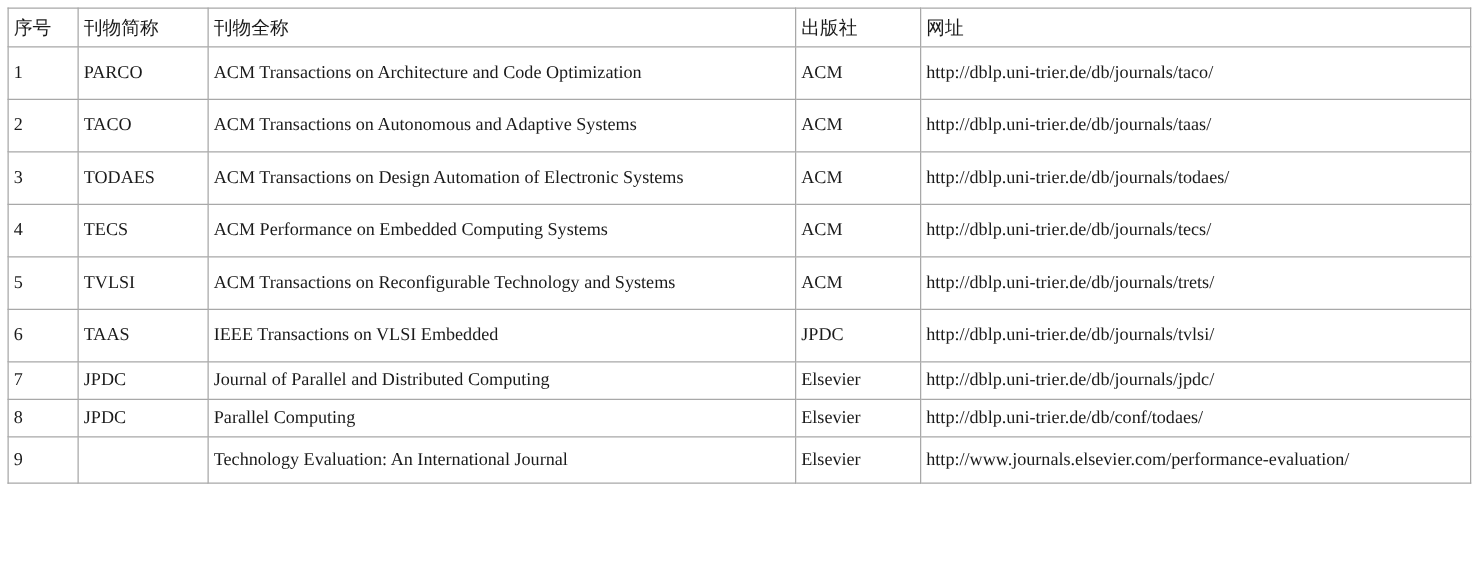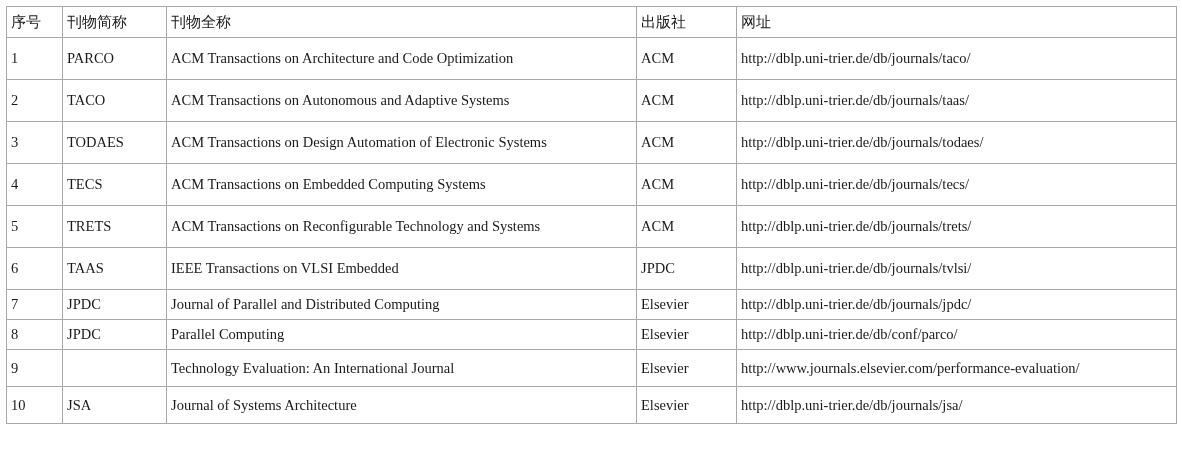--- a/index.html
+++ b/index.html
@@ -104,27 +104,27 @@
       <tr class="row-tall">
         <td>3</td>
         <td>TODAES</td>
         <td class="full-cell">ACM Transactions on Design Automation of Electronic Systems</td>
         <td>ACM</td>
         <td class="url-cell">http://dblp.uni-trier.de/db/journals/todaes/</td>
       </tr>
       <tr class="row-tall">
         <td>4</td>
         <td>TECS</td>
-        <td class="full-cell">ACM Transactions on Embedded Computing Systems</td>
+        <td class="full-cell">ACM Performance on Embedded Computing Systems</td>
         <td>ACM</td>
         <td class="url-cell">http://dblp.uni-trier.de/db/journals/tecs/</td>
       </tr>
       <tr class="row-tall">
         <td>5</td>
-        <td>TRETS</td>
+        <td>TVLSI</td>
         <td class="full-cell">ACM Transactions on Reconfigurable Technology and Systems</td>
         <td>ACM</td>
         <td class="url-cell">http://dblp.uni-trier.de/db/journals/trets/</td>
       </tr>
       <tr class="row-tall">
         <td>6</td>
         <td>TAAS</td>
         <td class="full-cell">IEEE Transactions on VLSI Embedded</td>
         <td>JPDC</td>
         <td class="url-cell">http://dblp.uni-trier.de/db/journals/tvlsi/</td>
@@ -134,31 +134,24 @@
         <td>JPDC</td>
         <td class="full-cell">Journal of Parallel and Distributed Computing</td>
         <td>Elsevier</td>
         <td class="url-cell">http://dblp.uni-trier.de/db/journals/jpdc/</td>
       </tr>
       <tr class="row-short">
         <td>8</td>
         <td>JPDC</td>
         <td class="full-cell">Parallel Computing</td>
         <td>Elsevier</td>
-        <td class="url-cell">http://dblp.uni-trier.de/db/conf/parco/</td>
+        <td class="url-cell">http://dblp.uni-trier.de/db/conf/todaes/</td>
       </tr>
       <tr class="row-mid">
         <td>9</td>
         <td></td>
         <td class="full-cell">Technology Evaluation: An International Journal</td>
         <td>Elsevier</td>
         <td class="url-cell">http://www.journals.elsevier.com/performance-evaluation/</td>
       </tr>
-      <tr class="row-mid">
-        <td>10</td>
-        <td>JSA</td>
-        <td class="full-cell">Journal of Systems Architecture</td>
-        <td>Elsevier</td>
-        <td class="url-cell">http://dblp.uni-trier.de/db/journals/jsa/</td>
-      </tr>
     </tbody>
   </table>
 </div>
 
 </body></html>

